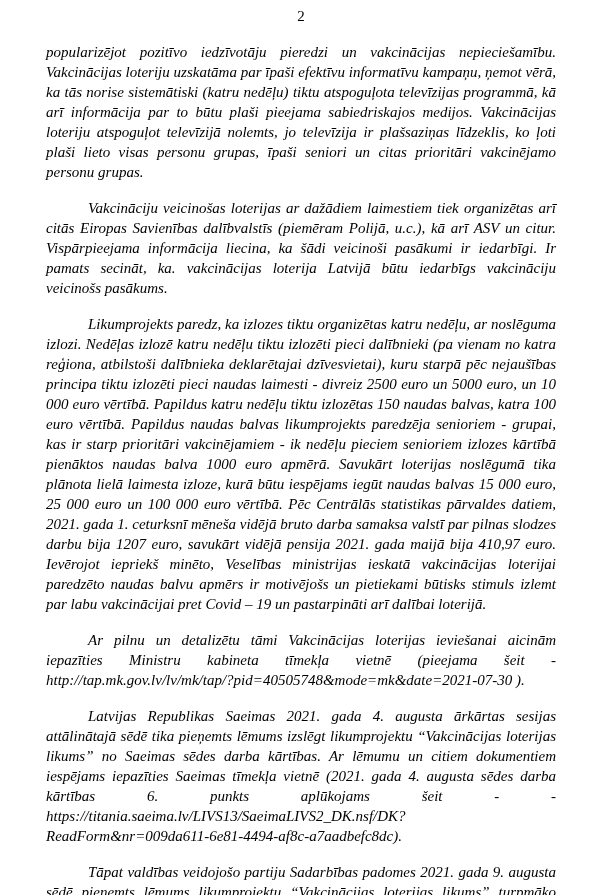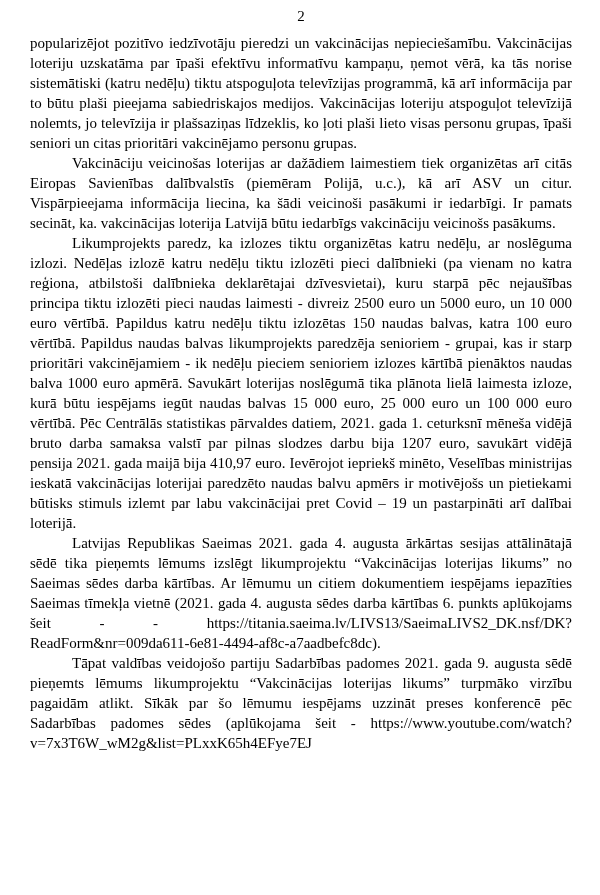--- a/index.html
+++ b/index.html
@@ -21,23 +21,24 @@
     width: 600px;
     height: 895px;
     padding: 6px 28px 0 30px;
     background: #ffffff;
   }
   .page-number {
     text-align: center;
     margin: 0 0 7px 0;
   }
   p.para {
-    margin: 0;
+    margin: 16px;
     text-align: justify;
     text-indent: 42px;
+    font-style: italic;
   }
   p.para.first {
     text-indent: 0;
   }
   p.para.has-url {
     overflow-wrap: anywhere;
     word-break: break-word;
   }
 </style>
 </head>
@@ -45,17 +46,18 @@
 
 <div class="page">
   <div class="page-number">2</div>
 
   <p class="para first">popularizējot pozitīvo iedzīvotāju pieredzi un vakcinācijas nepieciešamību. Vakcinācijas loteriju uzskatāma par īpaši efektīvu informatīvu kampaņu, ņemot vērā, ka tās norise sistemātiski (katru nedēļu) tiktu atspoguļota televīzijas programmā, kā arī informācija par to būtu plaši pieejama sabiedriskajos medijos. Vakcinācijas loteriju atspoguļot televīzijā nolemts, jo televīzija ir plašsaziņas līdzeklis, ko ļoti plaši lieto visas personu grupas, īpaši seniori un citas prioritāri vakcinējamo personu grupas.</p>
 
   <p class="para">Vakcināciju veicinošas loterijas ar dažādiem laimestiem tiek organizētas arī citās Eiropas Savienības dalībvalstīs (piemēram Polijā, u.c.), kā arī ASV un citur. Vispārpieejama informācija liecina, ka šādi veicinoši pasākumi ir iedarbīgi. Ir pamats secināt, ka. vakcinācijas loterija Latvijā būtu iedarbīgs vakcināciju veicinošs pasākums.</p>
 
   <p class="para">Likumprojekts paredz, ka izlozes tiktu organizētas katru nedēļu, ar noslēguma izlozi. Nedēļas izlozē katru nedēļu tiktu izlozēti pieci dalībnieki (pa vienam no katra reģiona, atbilstoši dalībnieka deklarētajai dzīvesvietai), kuru starpā pēc nejaušības principa tiktu izlozēti pieci naudas laimesti - divreiz 2500 euro un 5000 euro, un 10 000 euro vērtībā. Papildus katru nedēļu tiktu izlozētas 150 naudas balvas, katra 100 euro vērtībā. Papildus naudas balvas likumprojekts paredzēja senioriem - grupai, kas ir starp prioritāri vakcinējamiem - ik nedēļu pieciem senioriem izlozes kārtībā pienāktos naudas balva 1000 euro apmērā. Savukārt loterijas noslēgumā tika plānota lielā laimesta izloze, kurā būtu iespējams iegūt naudas balvas 15 000 euro, 25 000 euro un 100 000 euro vērtībā. Pēc Centrālās statistikas pārvaldes datiem, 2021. gada 1. ceturksnī mēneša vidējā bruto darba samaksa valstī par pilnas slodzes darbu bija 1207 euro, savukārt vidējā pensija 2021. gada maijā bija 410,97 euro. Ievērojot iepriekš minēto, Veselības ministrijas ieskatā vakcinācijas loterijai paredzēto naudas balvu apmērs ir motivējošs un pietiekami būtisks stimuls izlemt par labu vakcinācijai pret Covid – 19 un pastarpināti arī dalībai loterijā.</p>
 
+  <p class="para has-url">Ar pilnu un detalizētu tāmi Vakcinācijas loterijas ieviešanai aicinām iepazīties Ministru kabineta tīmekļa vietnē (pieejama šeit - http://tap.mk.gov.lv/lv/mk/tap/?pid=40505748&amp;mode=mk&amp;date=2021-07-30 ).</p>
 
   <p class="para has-url">Latvijas Republikas Saeimas 2021. gada 4. augusta ārkārtas sesijas attālinātajā sēdē tika pieņemts lēmums izslēgt likumprojektu “Vakcinācijas loterijas likums” no Saeimas sēdes darba kārtības. Ar lēmumu un citiem dokumentiem iespējams iepazīties Saeimas tīmekļa vietnē (2021. gada 4. augusta sēdes darba kārtības 6. punkts aplūkojams šeit - - https://titania.saeima.lv/LIVS13/SaeimaLIVS2_DK.nsf/DK?ReadForm&amp;nr=009da611-6e81-4494-af8c-a7aadbefc8dc).</p>
 
   <p class="para has-url">Tāpat valdības veidojošo partiju Sadarbības padomes 2021. gada 9. augusta sēdē pieņemts lēmums likumprojektu “Vakcinācijas loterijas likums” turpmāko virzību pagaidām atlikt. Sīkāk par šo lēmumu iespējams uzzināt preses konferencē pēc Sadarbības padomes sēdes (aplūkojama šeit - https://www.youtube.com/watch?v=7x3T6W_wM2g&amp;list=PLxxK65h4EFye7EJ</p>
 </div>
 
 </body></html>

